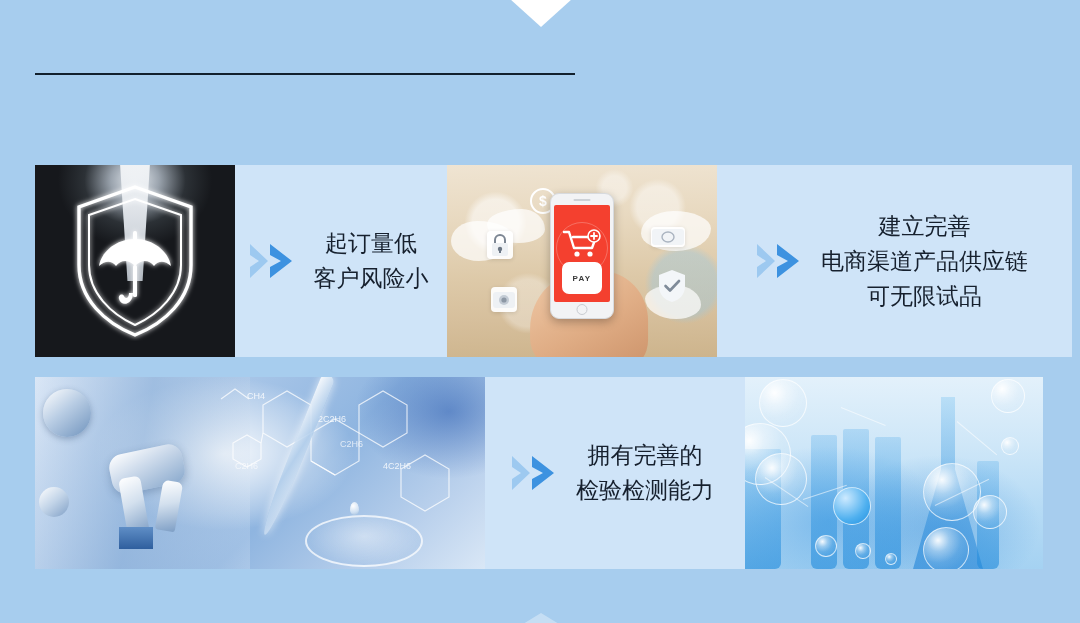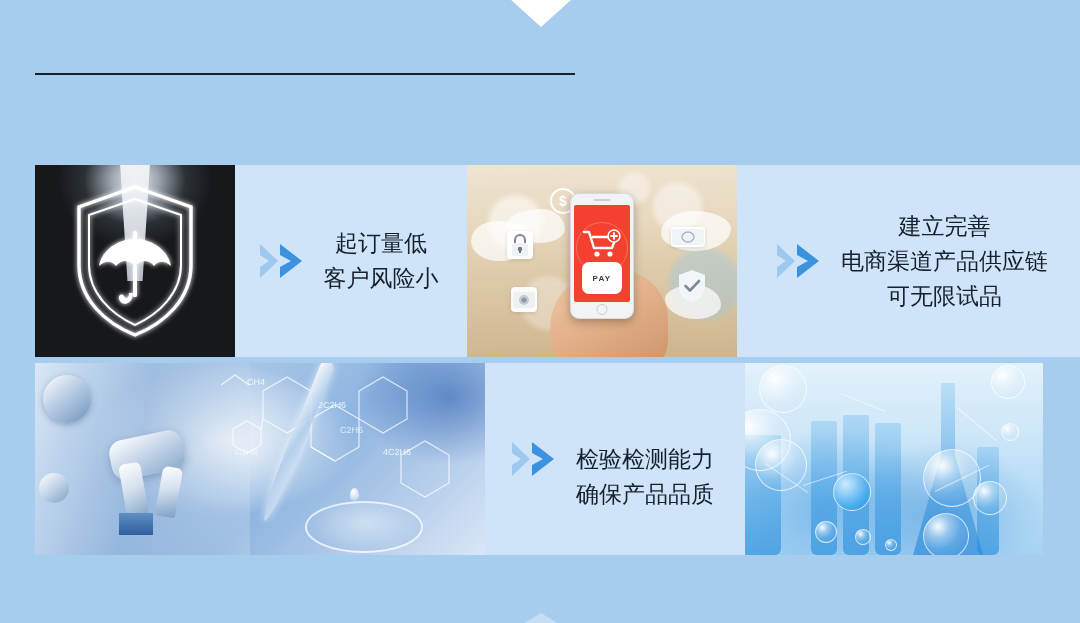--- a/index.html
+++ b/index.html
@@ -70,36 +70,36 @@
   }
 
   .row {
     position: absolute;
     left: 0;
     width: 1008px;
     height: 192px;
     display: flex;
   }
   .row-top    { top: 0; }
-  .row-bottom { top: 198px; }
+  .row-bottom { top: 212px; }
 
   .cell { position: relative; overflow: hidden; }
 
   .cell-img   { flex: none; }
   .cell-text  {
     flex: none;
     background: #cfe4f8;
     display: flex;
     align-items: center;
     justify-content: flex-start;
   }
 
   
   .w-img-1 { width: 200px; }
-  .w-txt-1 { width: 232px; }
+  .w-txt-1 { width: 212px; }
   .w-img-2 { width: 270px; }
   .w-txt-2 { width: 355px; }
 
   .w-img-3 { width: 450px; }
   .w-txt-3 { width: 260px; }
   .w-img-4 { width: 298px; }
 
   
   .caption-block {
     display: flex;
@@ -525,23 +525,22 @@
 
     <div class="cell cell-text w-txt-3">
       <div class="caption-block center">
         <span class="chev">
           <svg width="50" height="44" viewBox="0 0 50 44">
             <path d="M2 5 L20 22 L2 39 L2 28 L11 22 L2 16 Z" fill="#9dc9f0"></path>
             <path d="M22 5 L44 22 L22 39 L22 28 L33 22 L22 16 Z" fill="#3d92e0"></path>
           </svg>
         </span>
         <span class="caption">
-          <br>
+          <span>拥有完善的</span><br>
           <span>检验检测能力</span><br>
-          <span>确保产品品质</span>
         </span>
       </div>
     </div>
 
     <div class="cell cell-img w-img-4">
       <div class="img-beaker">
 
         <div class="beaker" style="left:-6px; top:72px; width:42px; height:120px;"></div>
         <div class="beaker" style="left:66px; top:58px; width:26px; height:134px;"></div>
         <div class="beaker" style="left:98px; top:52px; width:26px; height:140px;"></div>

